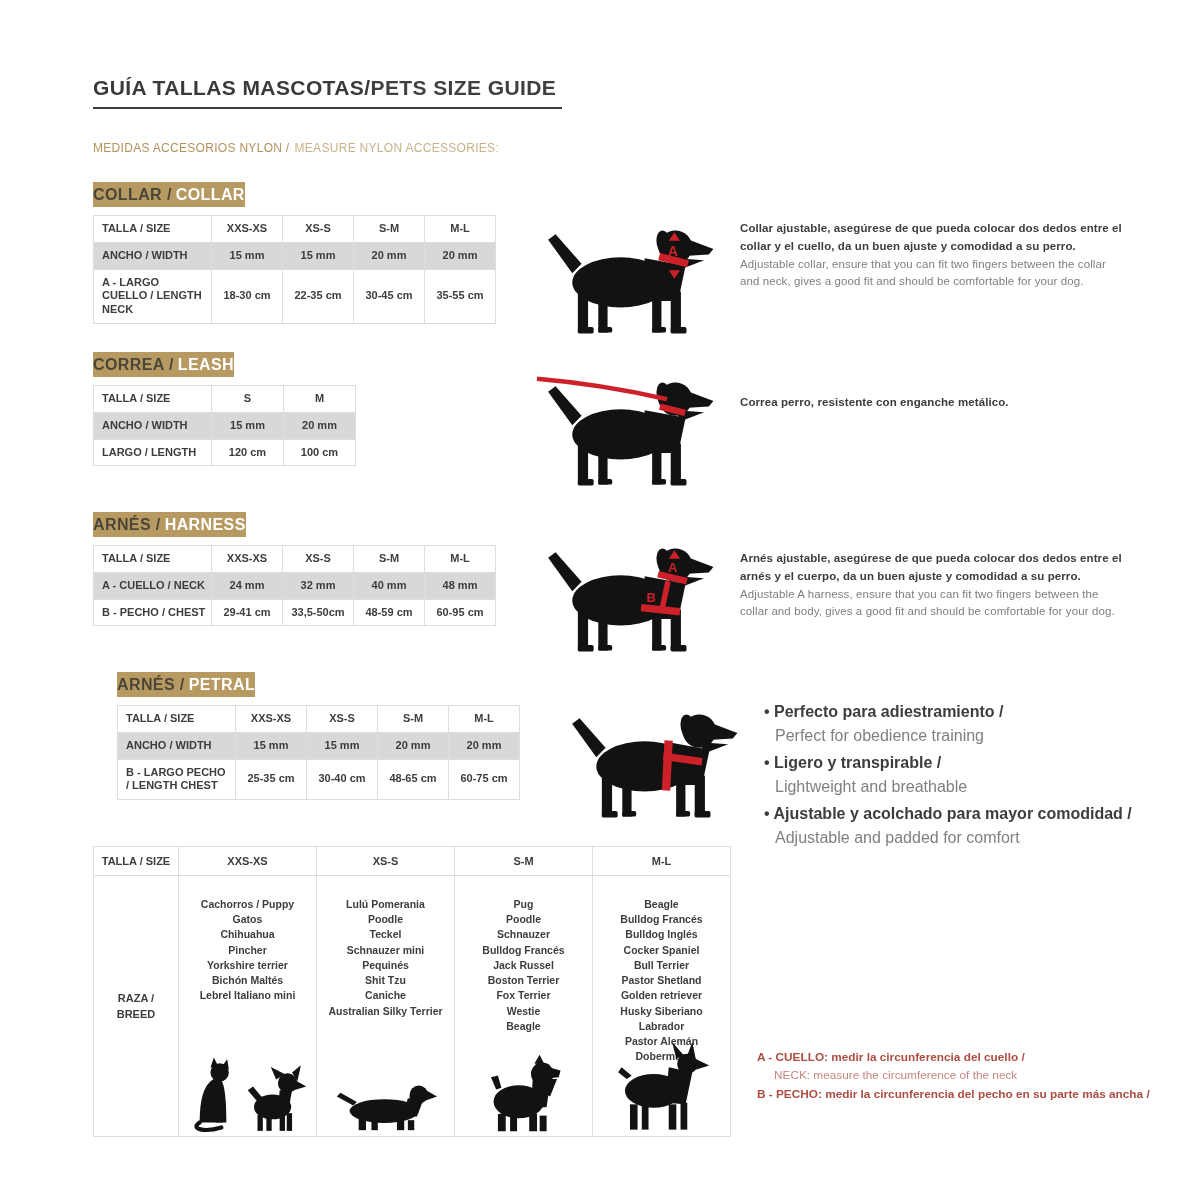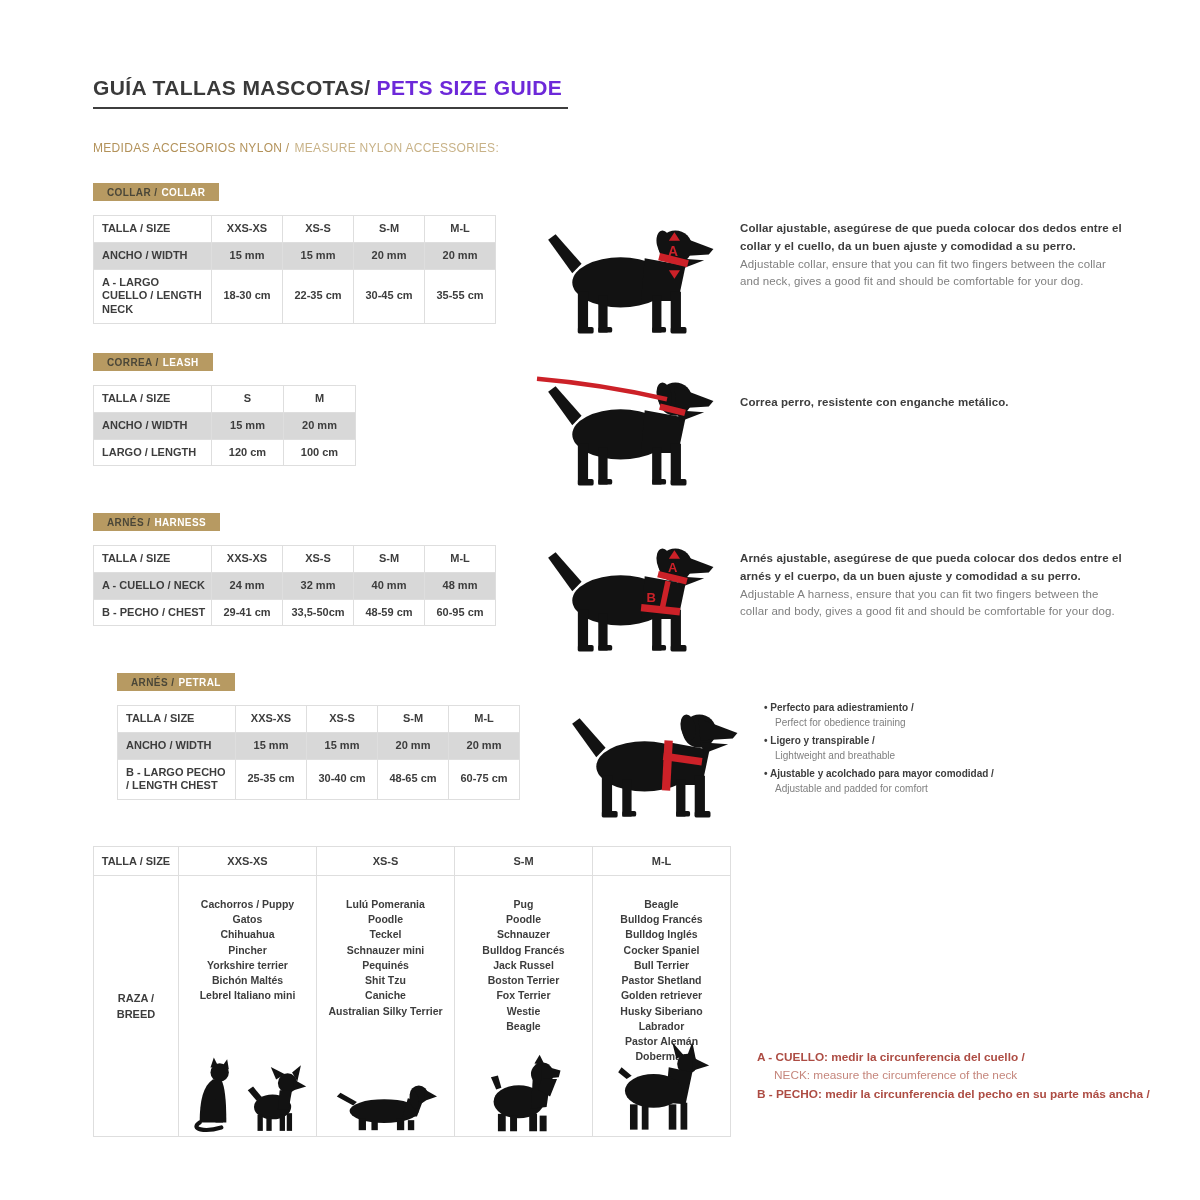--- a/index.html
+++ b/index.html
@@ -3,48 +3,48 @@
 <meta charset="utf-8">
 <style>
   html,body{margin:0;padding:0;background:#fff;}
   .page{position:relative;width:1200px;height:1200px;background:#ffffff;overflow:hidden;
         font-family:"Liberation Sans","DejaVu Sans",sans-serif;color:#3d3d3d;}
 
   
   .title-wrap{position:absolute;left:93px;top:76px;}
   .title{display:inline-block;font-size:21px;font-weight:bold;letter-spacing:.4px;
          border-bottom:2px solid #3e3e3e;padding:0 6px 7px 0;color:#3a3a3a;white-space:nowrap;}
-  .title .t-en{color:#6d28d9;margin-left:6px;}
+  .title .t-en{color:#404040;}
   .subtitle{position:absolute;left:93px;top:141px;font-size:12px;font-weight:normal;letter-spacing:.3px;white-space:nowrap;}
   .subtitle .s-es{color:#b3925a;}
   .subtitle .s-en{color:#c8b287;margin-left:5px;}
 
   
   .sec{position:absolute;left:93px;width:1030px;}
   .sec-collar{top:182px;height:170px;}
   .sec-correa{top:352px;height:160px;}
   .sec-harness{top:512px;height:160px;}
   .sec-petral{top:672px;height:170px;margin-left:24px;}
-  .badge{display:inline-block;background:#b79a62;padding:4px 14px 3px;font-size:10px;
+  .badge{display:inline-block;background:#b79a62;padding:4px 0 3px;font-size:16px;
          font-weight:bold;letter-spacing:.4px;white-space:nowrap;}
   .badge .bg-es{color:#4b4738;}
   .badge .bg-en{color:#ffffff;margin-left:4px;}
 
   table.sizes{position:absolute;left:0;top:33px;border-collapse:collapse;font-size:11px;background:#fff;}
   table.sizes th,table.sizes td{border:1px solid #dedede;font-weight:bold;text-align:center;
          padding:6px 2px;line-height:1.25;color:#3d3d3d;}
   table.sizes .lbl{text-align:left;padding-left:8px;padding-right:4px;}
   table.sizes tr.shaded{background:#d8d8d8;border-radius:6px;}
 
   .dog-fig{position:absolute;left:442px;}
   .desc{position:absolute;left:647px;width:382px;font-size:11.5px;line-height:1.55;letter-spacing:.1px;}
   .desc .es{font-weight:bold;color:#3d3d3d;}
   .desc .en{color:#7f7f7f;}
 
-  .bullets{position:absolute;left:647px;top:28px;width:400px;font-size:10px;line-height:1.5;}
+  .bullets{position:absolute;left:647px;top:28px;width:400px;font-size:16px;line-height:1.5;}
   .b-es{font-weight:bold;color:#3d3d3d;padding-left:11px;text-indent:-11px;}
   .b-es::before{content:"• ";}
   .b-en{color:#7f7f7f;padding-left:11px;margin-bottom:3px;}
 
   
   table.breed-table{position:absolute;left:93px;top:846px;border-collapse:collapse;font-size:10.5px;}
   table.breed-table th,table.breed-table td{border:1px solid #dedede;color:#3d3d3d;}
   table.breed-table th{font-size:11px;font-weight:bold;padding:8px 2px;text-align:center;}
   table.breed-table td{vertical-align:top;text-align:center;position:relative;height:258px;}
   table.breed-table td.raza{vertical-align:middle;font-weight:bold;white-space:pre-line;line-height:1.5;font-size:11px;}

